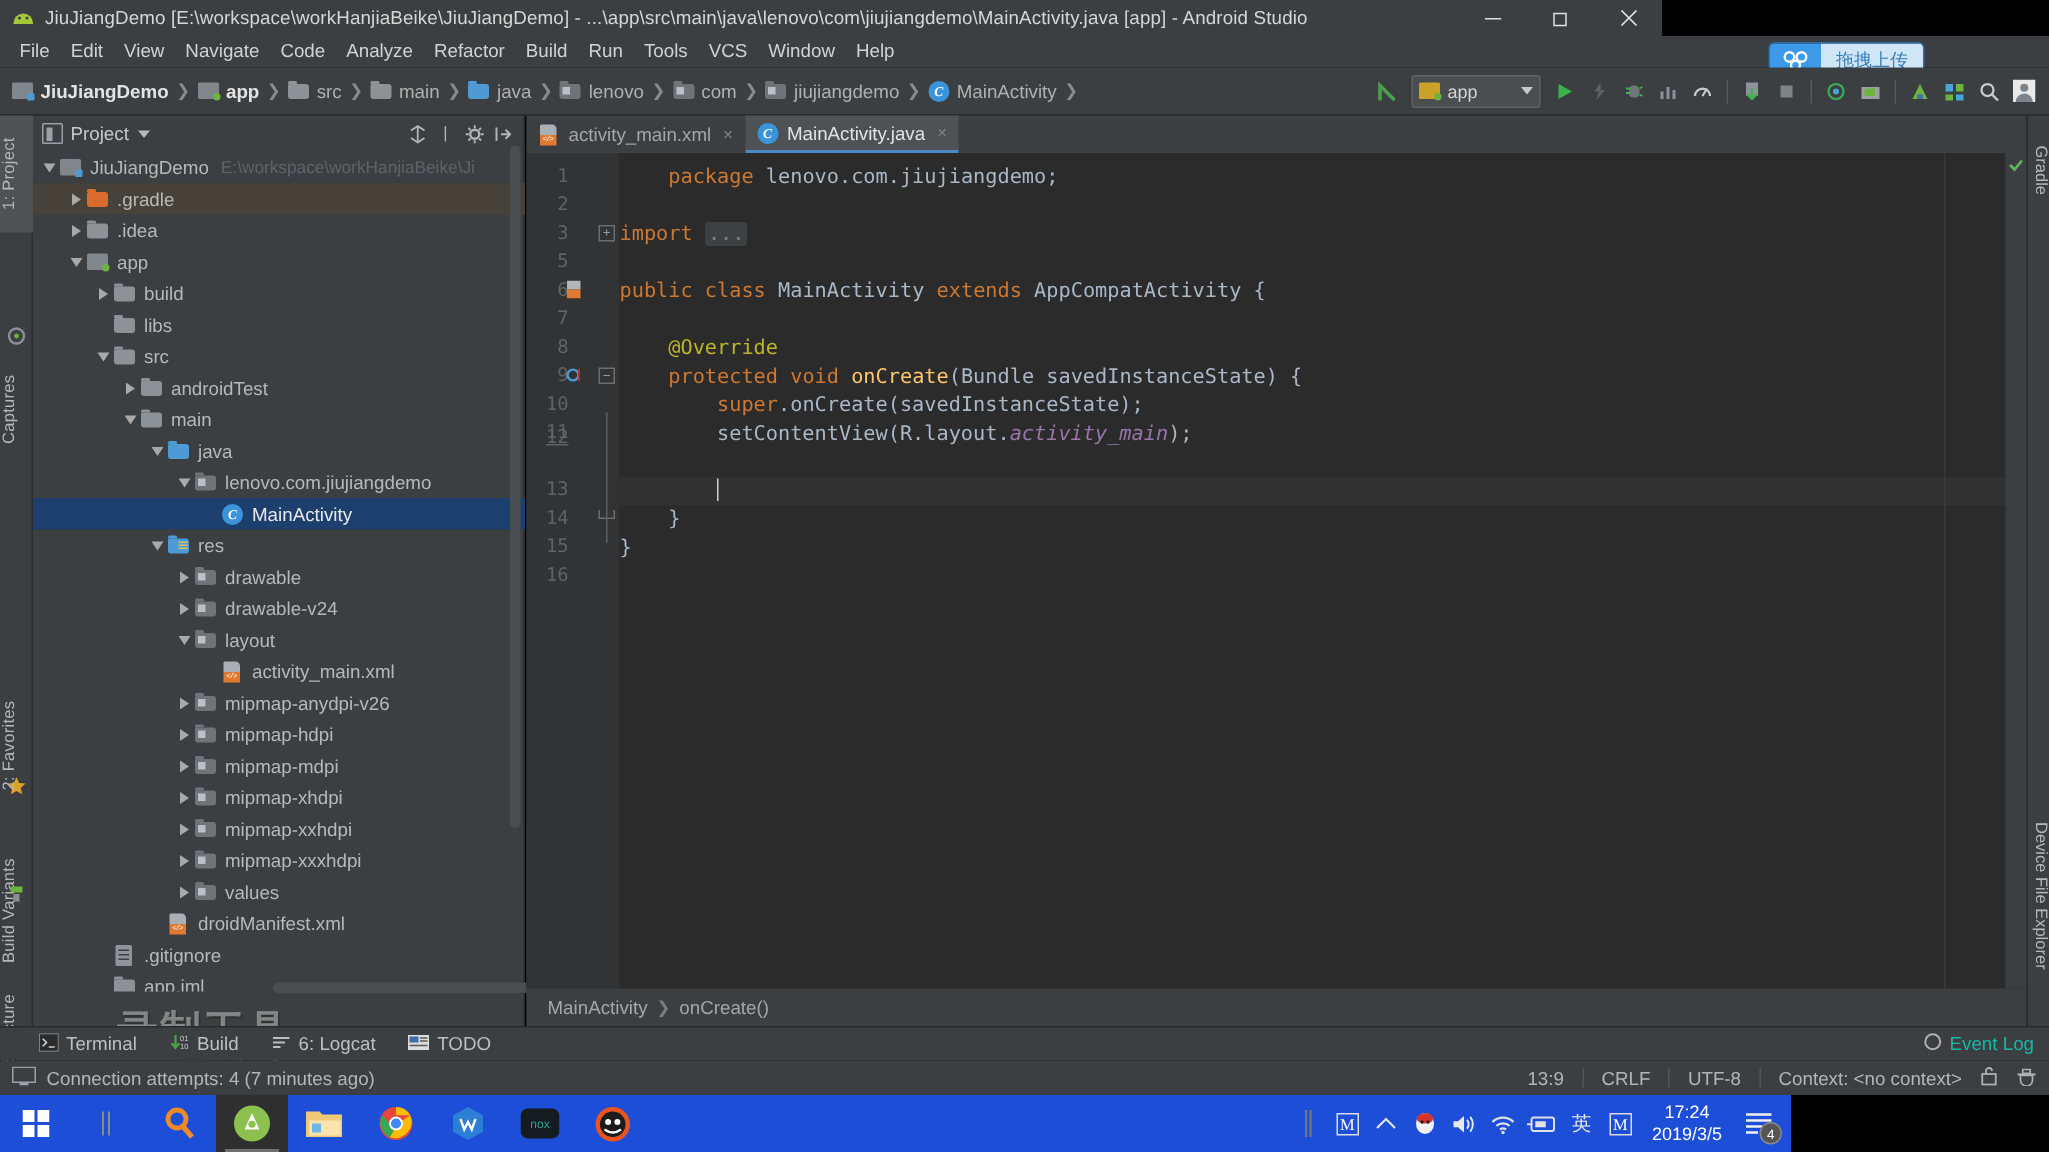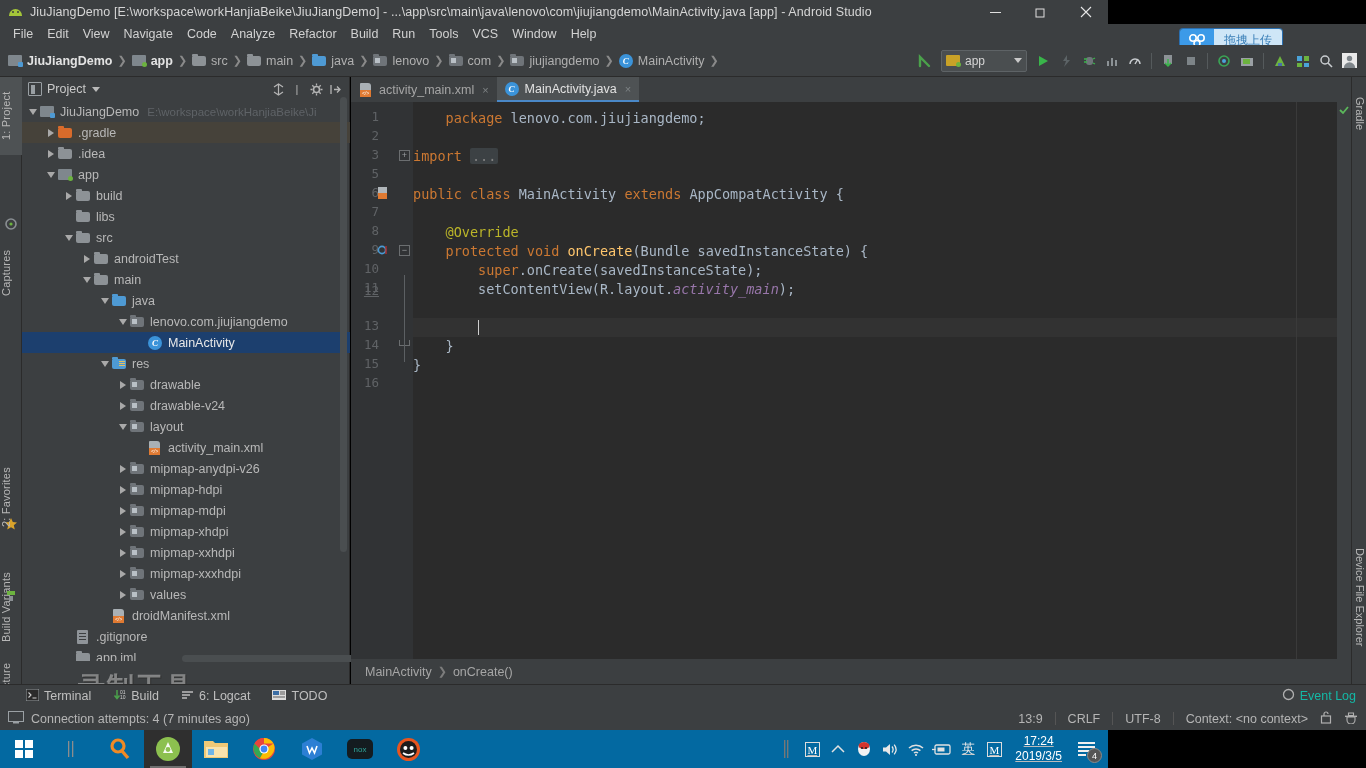--- a/index.html
+++ b/index.html
@@ -258,22 +258,22 @@
     display:flex; align-items:center;
   }
   .sb-left { display:flex; align-items:center; gap:7px; padding-left:8px; font-size:12.5px;
     color:#b5b5b5; white-space:nowrap; }
   .sb-right { margin-left:auto; display:flex; align-items:center; gap:12px; padding-right:8px;
     font-size:12.5px; color:#b5b5b5; white-space:nowrap; }
   .sb-right .sep-v { width:1px; height:13px; background:#555; }
 
   
   .taskbar {
-    position:absolute; left:0; top:730px; width:1108px; height:38px; background:#0369a1;
-    display:flex; align-items:center;text-decoration:underline;
+    position:absolute; left:0; top:730px; width:1194px; height:38px; background:#1d4ed8;
+    display:flex; align-items:center;
   }
   .tb-start { width:48px; height:38px; display:flex; align-items:center; justify-content:center; }
   .tb-icon { width:48px; height:38px; display:flex; align-items:center; justify-content:center;
     position:relative; }
   .tb-icon.active { background:#2f2f2f; }
   .tb-icon.active:after { content:""; position:absolute; left:6px; bottom:0; width:36px; height:2px;
     background:#6f6f6f; }
   .tray { margin-left:auto; display:flex; align-items:center; height:38px; padding-right:4px; }
   .tray-ico { width:26px; height:38px; display:flex; align-items:center; justify-content:center;
     color:#e8e8e8; font-size:13px; }

